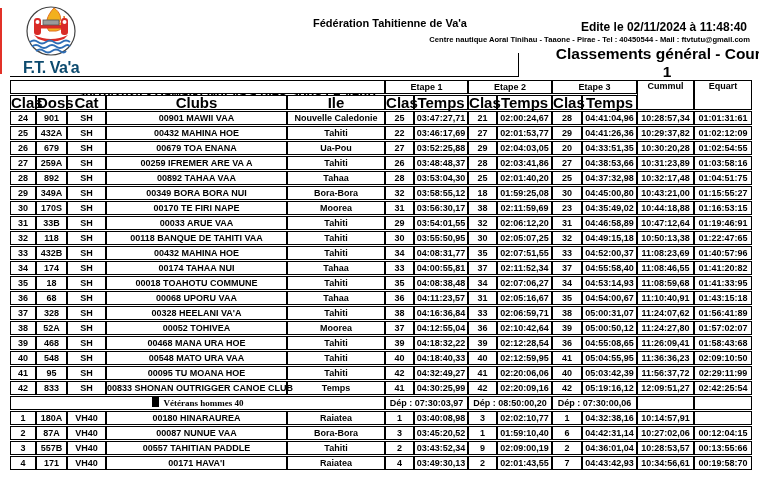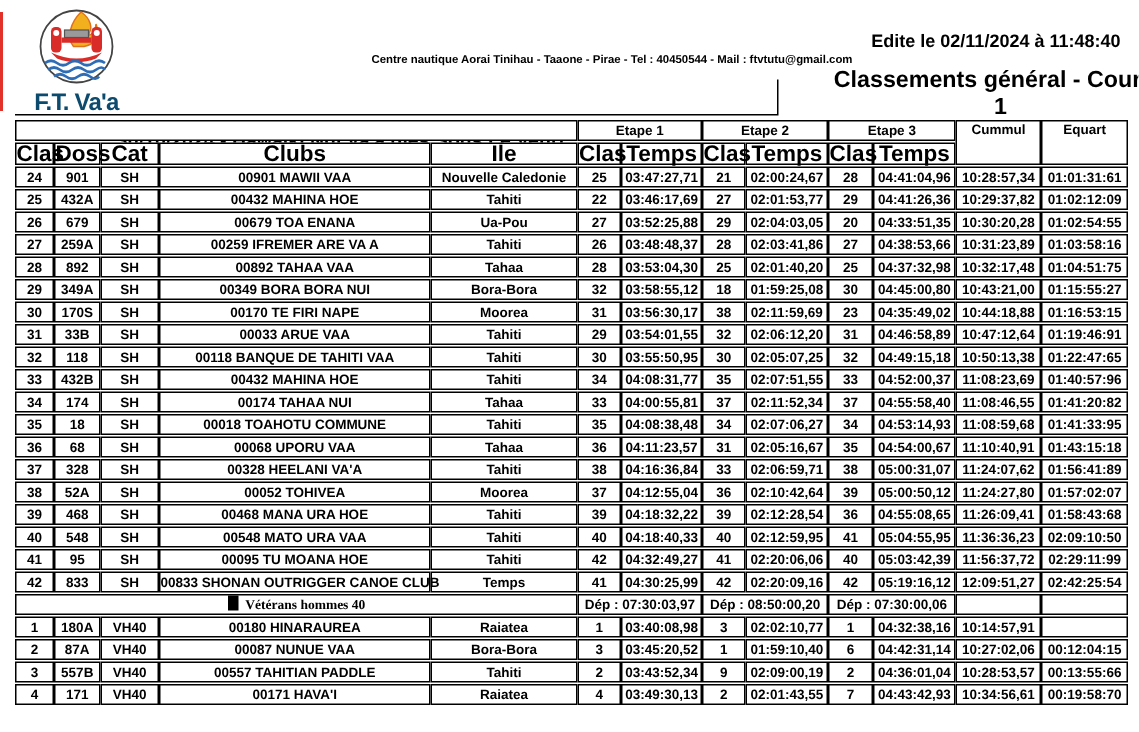--- a/index.html
+++ b/index.html
@@ -3,21 +3,21 @@
 <meta charset="utf-8">
 <style>
   html,body{margin:0;padding:0;background:#fff;}
   .page{position:relative;width:759px;height:488px;background:#fff;overflow:hidden;
         font-family:"Liberation Sans",sans-serif;font-weight:bold;color:#000;}
   .abs{position:absolute;}
   .red-edge{left:0;top:8px;width:2px;height:66px;background:#e23128;}
   .logo{left:13px;top:4px;width:76px;text-align:center;}
   .logo-text{color:#0c4a6e;font-size:16px;letter-spacing:-0.5px;line-height:16px;margin-top:-2px;}
   .federation{left:60px;top:17px;width:660px;text-align:center;font-size:11px;}
-  .address{left:60px;top:35px;width:660px;text-align:center;font-size:7.6px;padding-left:18px;}
+  .address{left:72px;top:35px;width:660px;text-align:right;font-size:7.6px;padding-left:18px;}
   .edit-date{right:12px;top:20px;font-size:12px;text-align:right;}
   .event-line{left:78px;top:51px;font-size:13px;margin-top:35px;}
   .page-title{left:518px;top:45px;width:234px;text-align:center;font-size:15.5px;padding-left:32px;}
   .rule-h{left:10px;top:76px;width:508px;height:1px;background:#000;}
   .rule-v{left:518px;top:53px;width:1px;height:24px;background:#000;}
 
   table.results{position:absolute;left:10px;top:79px;width:742px;
     border-collapse:separate;border-spacing:0 1px;table-layout:fixed;}
   table.results td,table.results th{border:1px solid #000;height:14px;padding:0;
     font-size:9px;line-height:11px;font-weight:bold;text-align:center;
@@ -50,20 +50,21 @@
       <rect x="20" y="21" width="20" height="3.5" fill="#d92b27"></rect>
       <rect x="22" y="16" width="16" height="5" fill="#9a9a9a" stroke="#555" stroke-width="0.8"></rect>
       <path d="M13,31 q17,8 34,0 l-4,4 q-13,5 -26,0 z" fill="#d92b27"></path>
       <path d="M9,38 q4,-3 8,0 t8,0 t8,0 t8,0 t8,0" fill="none" stroke="#2e6db5" stroke-width="1.8"></path>
       <path d="M11,42.5 q4,-3 8,0 t8,0 t8,0 t8,0 t6,0" fill="none" stroke="#2e6db5" stroke-width="1.8"></path>
       <path d="M15,47 q4,-3 8,0 t8,0 t8,0 t6,0" fill="none" stroke="#2e6db5" stroke-width="1.8"></path>
     </svg>
     <div class="logo-text">F.T. Va'a</div>
   </div>
 
+  <div class="abs federation">Fédération Tahitienne de Va'a</div>
   <div class="abs address">Centre nautique Aorai Tinihau - Taaone - Pirae - Tel : 40450544 - Mail : ftvtutu@gmail.com</div>
   <div class="abs edit-date">Edite le 02/11/2024 à 11:48:40</div>
   <div class="abs event-line">30/10/2024 - Hawaiki Nui Va'a (Iles Sous Le Vent)</div>
   <div class="abs page-title">Classements général - Course 1</div>
   <div class="abs rule-h"></div>
   <div class="abs rule-v"></div>
 
   <table class="results">
     <colgroup>
       <col style="width:26px">

